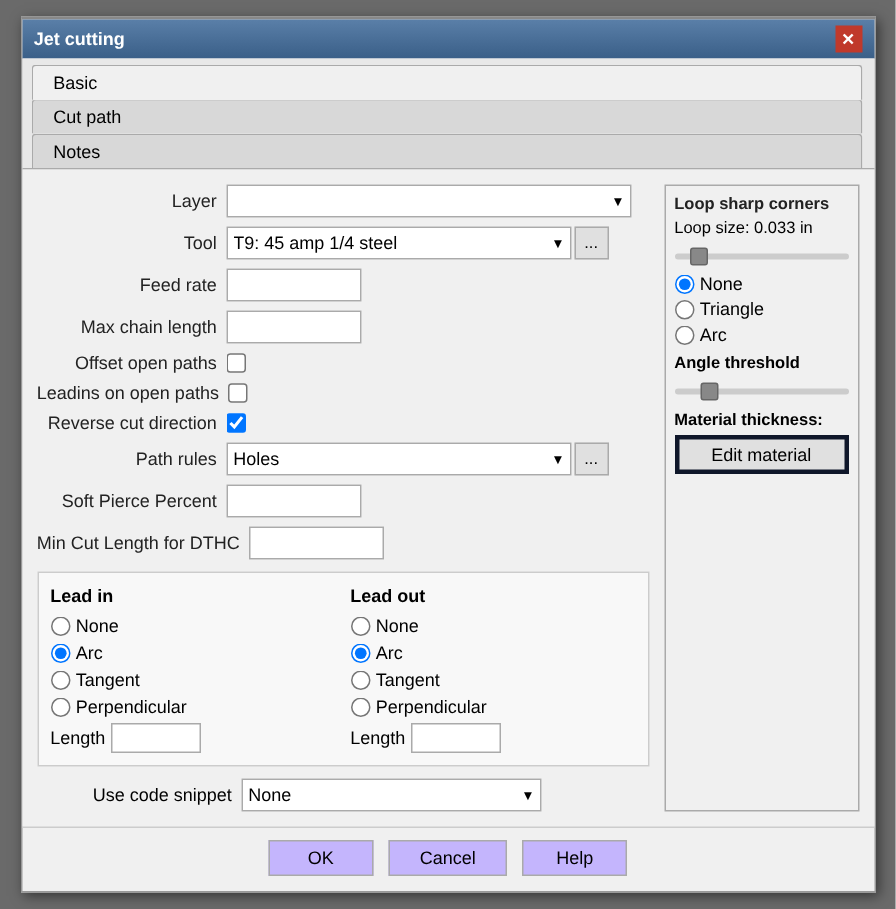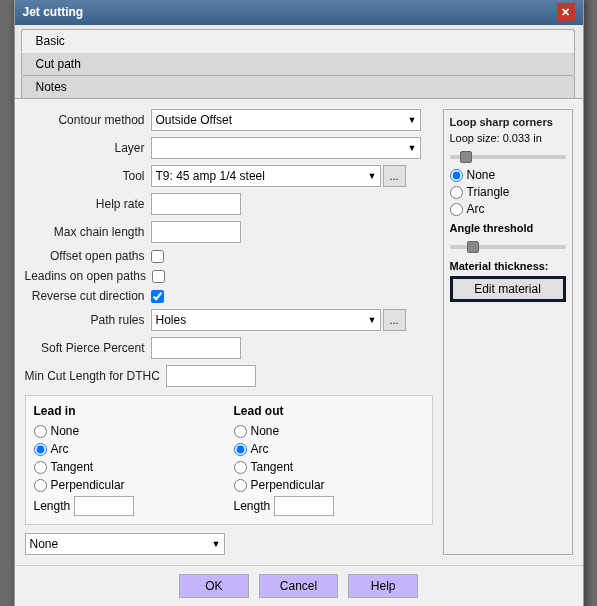--- a/index.html
+++ b/index.html
@@ -141,21 +141,20 @@
       border: 1px solid #aaa;
       background: #e0e0e0;
       height: 22px;
       padding: 0 6px;
       cursor: pointer;
       font-size: 11px;
       margin-left: 2px;
     }
     .checkbox-row {
       display: flex;
-      align-items: center;
       margin-bottom: 6px;
     }
     .checkbox-label {
       text-align: right;
       min-width: 120px;
       margin-right: 6px;
       color: #222;
     }
     .right-panel-title {
       font-size: 11px;
@@ -301,28 +300,20 @@
     <div class="tab active">Basic</div>
     <div class="tab">Cut path</div>
     <div class="tab">Notes</div>
   </div>
 
   <div class="content">
     <div class="main-area">
 
       <div class="left-panel">
 
-        <div class="form-row">
-          <span class="form-label">Contour method</span>
-          <div class="select-wrapper">
-            <select class="form-select select-wide">
-              <option>Outside Offset</option>
-            </select>
-          </div>
-        </div>
 
         <div class="form-row">
           <span class="form-label">Layer</span>
           <div class="select-wrapper">
             <select class="form-select select-wide">
               <option></option>
             </select>
           </div>
         </div>
 
@@ -330,21 +321,21 @@
           <span class="form-label">Tool</span>
           <div class="select-wrapper">
             <select class="form-select select-medium">
               <option>T9: 45 amp 1/4 steel</option>
             </select>
           </div>
           <button class="btn-dots">...</button>
         </div>
 
         <div class="form-row">
-          <span class="form-label">Help rate</span>
+          <span class="form-label">Feed rate</span>
           <input type="text" class="form-input input-short" style="">
         </div>
 
         <div class="form-row">
           <span class="form-label">Max chain length</span>
           <input type="text" class="form-input input-short" style="">
         </div>
 
 
         <div class="checkbox-row">
@@ -427,20 +418,21 @@
               <span>Perpendicular</span>
             </div>
             <div class="lead-length-row">
               <span>Length</span>
               <input type="text" style="">
             </div>
           </div>
         </div>
 
         <div class="snippet-row">
+          <span class="snippet-label">Use code snippet</span>
           <div class="select-wrapper">
             <select class="form-select" style="width:200px;">
               <option>None</option>
             </select>
           </div>
         </div>
 
       </div>
 
       <div class="right-panel">

